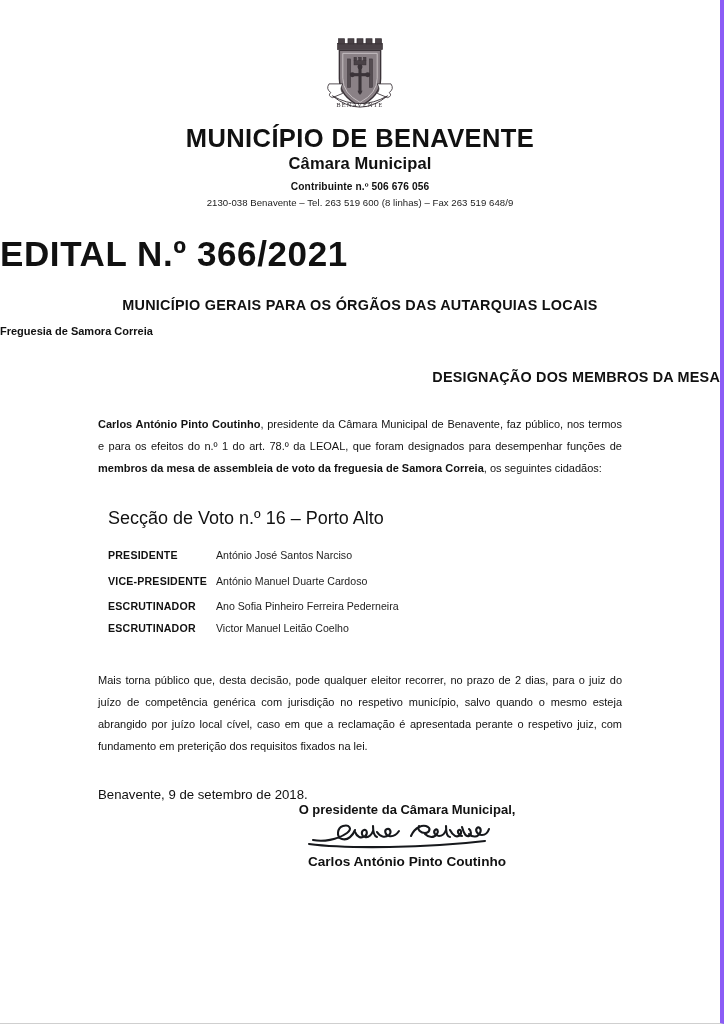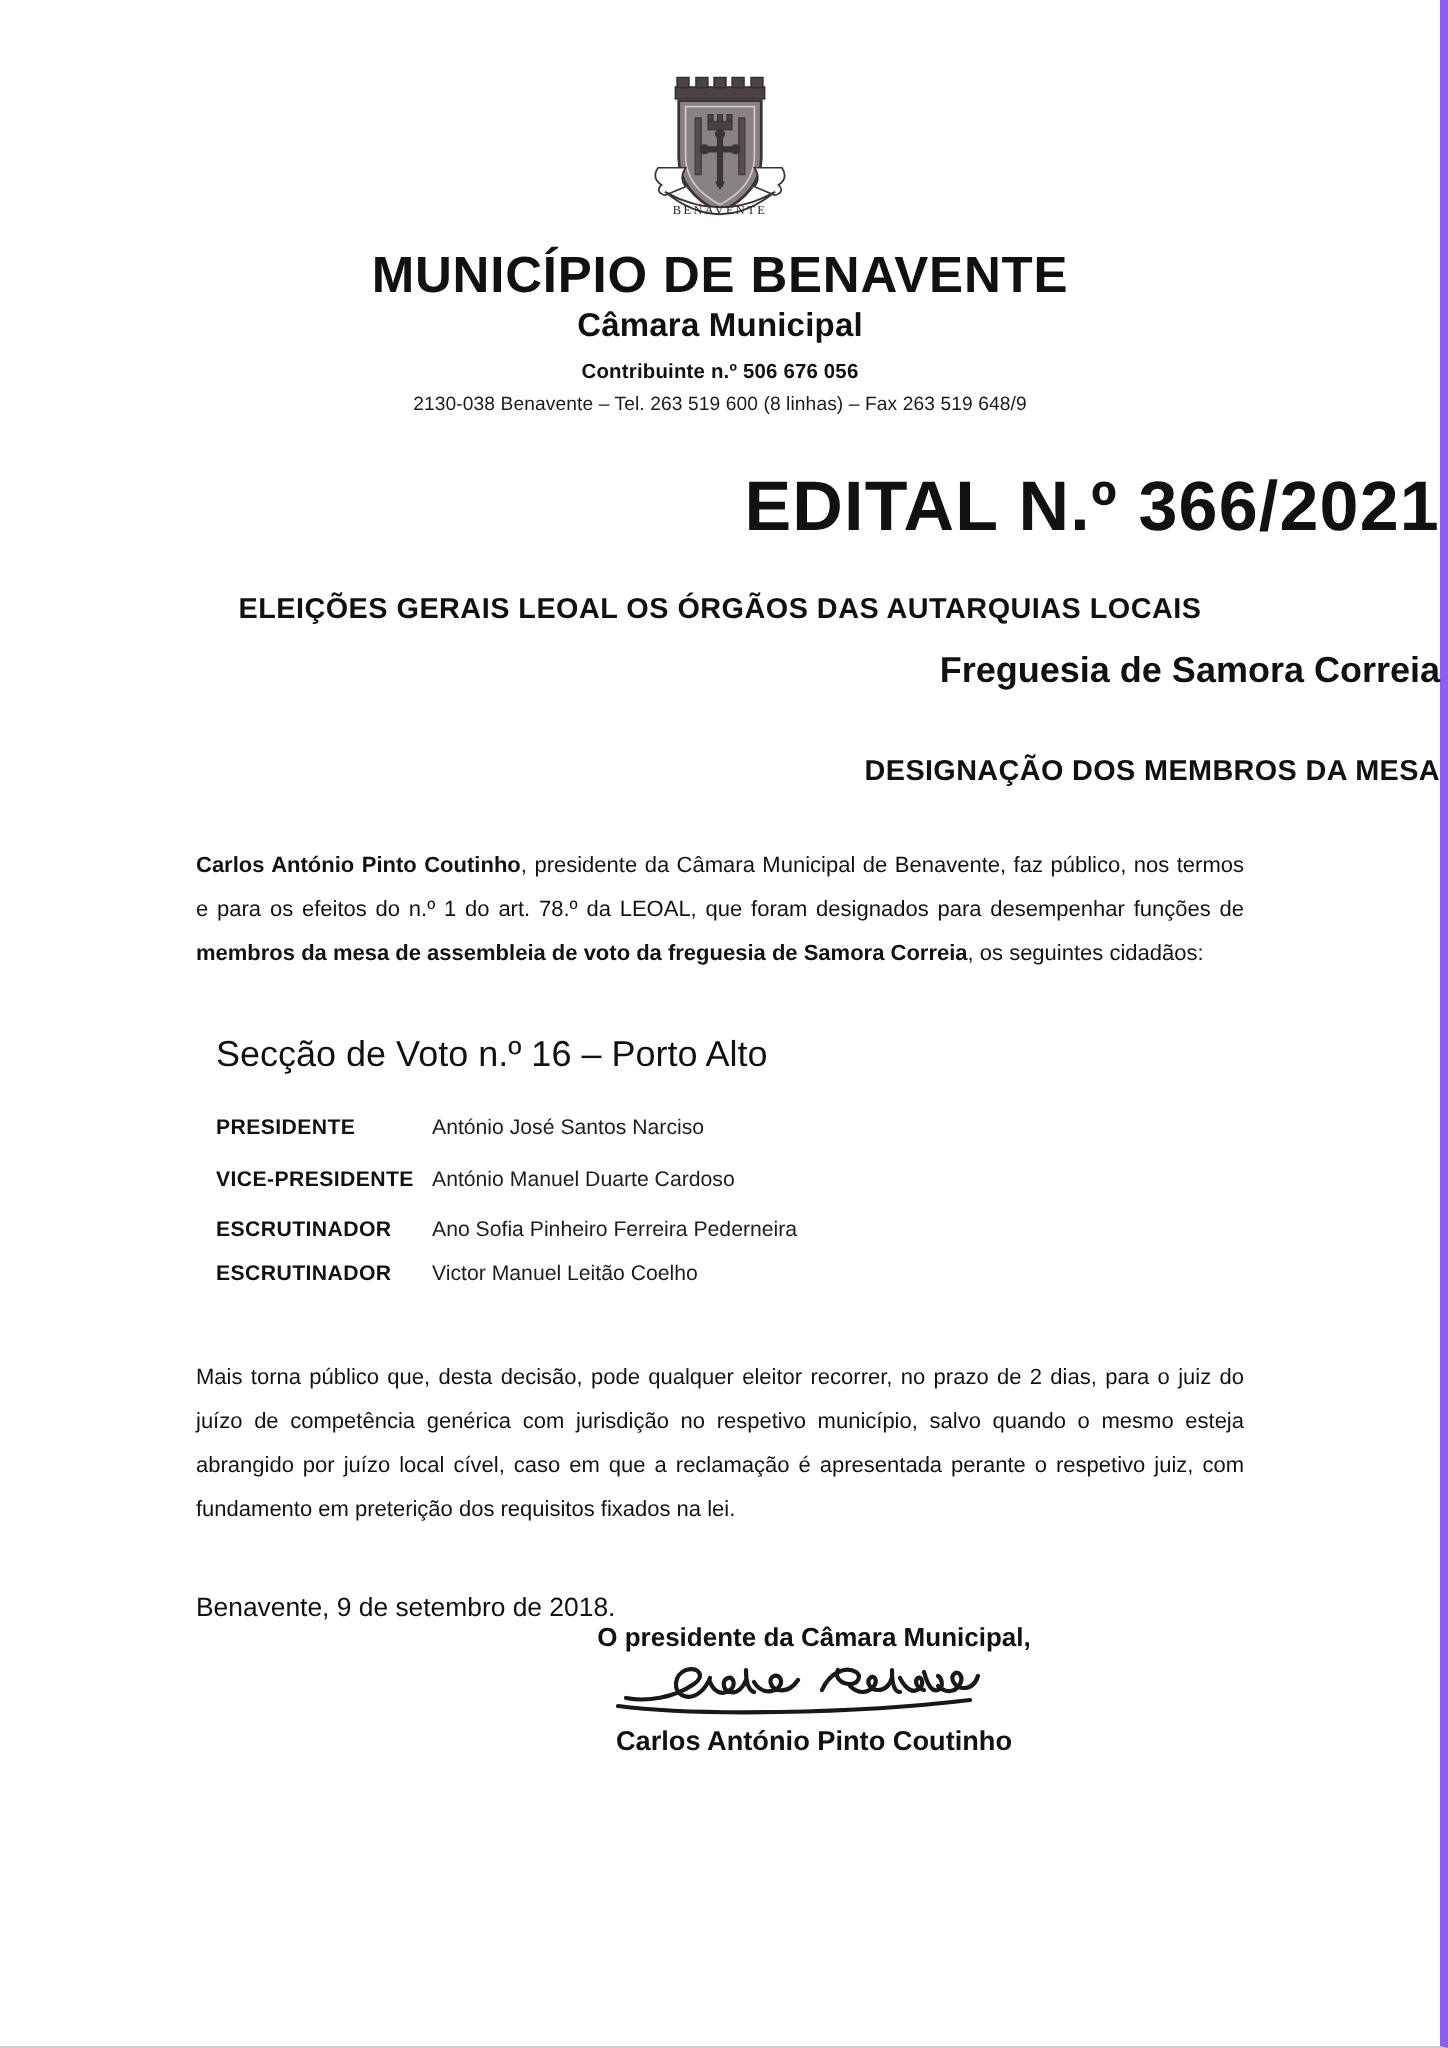--- a/index.html
+++ b/index.html
@@ -59,36 +59,36 @@
   .org-contact {
     font-size: 9.6px;
     font-weight: normal;
     margin-top: 5px;
     letter-spacing: 0.05px;
     color: #1b1b1b;
   }
 
   
   .edital-title {
-    text-align: right;
+    text-align: left;
     font-size: 35px;
     font-weight: bold;
     letter-spacing: 0.6px;
     margin-top: 26px;
   }
   .election-line {
     text-align: center;
     font-size: 14.4px;
     font-weight: bold;
     letter-spacing: 0.25px;
     margin-top: 22px;
   }
   .parish-line {
-    text-align: right;
-    font-size: 18px;
+    text-align: left;
+    font-size: 11px;
     font-weight: bold;
     margin-top: 12px;
   }
   .designation-line {
     text-align: right;
     font-size: 14.4px;
     font-weight: bold;
     letter-spacing: 0.2px;
     margin-top: 32px;
   }
@@ -221,21 +221,21 @@
       <text x="50" y="85" font-family="'Liberation Serif', serif" font-size="7.2" fill="#2d272b" text-anchor="middle" letter-spacing="1.4">BENAVENTE</text>
     </svg>
 
     <div class="org-name">MUNICÍPIO DE BENAVENTE</div>
     <div class="org-sub">Câmara Municipal</div>
     <div class="org-tax">Contribuinte n.º 506 676 056</div>
     <div class="org-contact">2130-038 Benavente – Tel. 263 519 600 (8 linhas) – Fax 263 519 648/9</div>
   </header>
 
   <h1 class="edital-title">EDITAL N.º 366/2021</h1>
-  <h2 class="election-line">ELEIÇÕES GERAIS LEOAL OS ÓRGÃOS DAS AUTARQUIAS LOCAIS</h2>
+  <h2 class="election-line">MUNICÍPIO GERAIS PARA OS ÓRGÃOS DAS AUTARQUIAS LOCAIS</h2>
   <h3 class="parish-line">Freguesia de Samora Correia</h3>
   <h3 class="designation-line">DESIGNAÇÃO DOS MEMBROS DA MESA</h3>
 
   <div class="content">
 
     <p class="body-par intro"><span class="b">Carlos António Pinto Coutinho</span><span>, presidente da Câmara Municipal de Benavente, faz público, nos termos e para os efeitos do n.º 1 do art. 78.º da LEOAL, que foram designados para desempenhar funções de </span><span class="b">membros da mesa de assembleia de voto da freguesia de Samora Correia</span><span>, os seguintes cidadãos:</span></p>
 
     <div class="section-title">Secção de Voto n.º 16 – Porto Alto</div>
 
     <table class="mesa">

